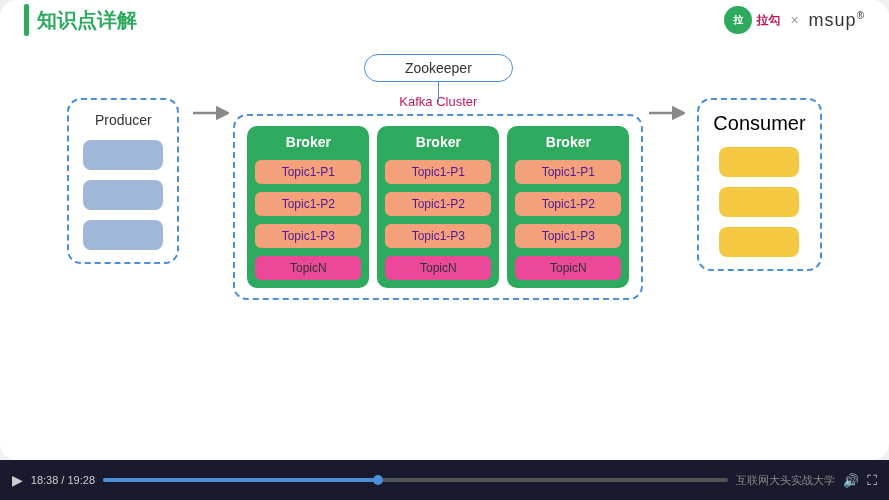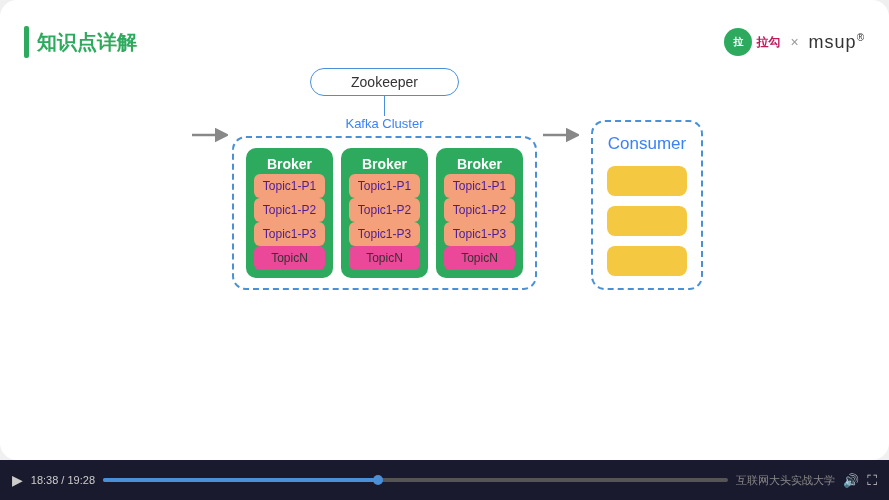--- a/index.html
+++ b/index.html
@@ -8,21 +8,21 @@
       height: 500px;
       background: #f0f0f0;
       font-family: 'Arial', sans-serif;
       overflow: hidden;
     }
     .slide {
       width: 889px;
       height: 460px;
       background: white;
       position: relative;
-      padding: 26px 24px 16px 24px;
+      padding: 4px 24px 16px 24px;
       border-radius: 17px;
     }
     
     .header {
       display: flex;
       align-items: center;
       justify-content: space-between;
       margin-bottom: 10px;
     }
     .header-title-bar {
@@ -85,21 +85,21 @@
       letter-spacing: 1px;
     }
     .msup-sup {
       font-size: 10px;
       vertical-align: super;
     }
 
     
     .zookeeper-area {
       position: absolute;
-      top: 0;
+      top: 8px;
       left: 50%;
       transform: translateX(-50%);
       display: flex;
       flex-direction: column;
       align-items: center;
     }
     .zookeeper-box {
       border: 1.5px solid #4a90d9;
       border-radius: 20px;
       padding: 5px 40px;
@@ -116,41 +116,41 @@
 
     
     .kafka-cluster-wrapper {
       margin-top: 52px;
       display: flex;
       flex-direction: column;
       align-items: center;
     }
     .kafka-cluster-label {
       font-size: 13px;
-      color: #3b82f6;
+      color: #be185d;
       margin-bottom: 5px;
     }
     .kafka-cluster-border {
       border: 2px dashed #4a90d9;
       border-radius: 14px;
       padding: 10px 12px;
       display: flex;
       gap: 8px;
       background: rgba(255,255,255,0.5);
     }
 
     
     .broker-box {
       background: #2eaa5e;
       border-radius: 10px;
       padding: 8px 8px 8px 8px;
       display: flex;
       flex-direction: column;
-      gap: 0;
-      width: 87px;
+      gap: 8px;
+      width: 122px;
     }
     .broker-label {
       color: white;
       font-size: 14px;
       font-weight: bold;
       text-align: center;
       margin-bottom: 2px;
     }
     .topic-box {
       border-radius: 6px;
@@ -197,22 +197,22 @@
     }
 
     
     .consumer-wrapper {
       display: flex;
       flex-direction: column;
       align-items: center;
       margin-top: 52px;
     }
     .consumer-label {
-      font-size: 17px;
-      color: #3b82f6;
+      font-size: 20px;
+      color: #000000;
       margin-bottom: 2px;
     }
     .yellow-rect {
       width: 80px;
       height: 30px;
       background: #f5c842;
       border-radius: 8px;
     }
 
     
@@ -303,20 +303,28 @@
         <div class="lagou-circle">拉</div>
         <span class="lagou-text">拉勾</span>
       </div>
       <span class="cross-symbol">×</span>
       <span class="msup-text">msup<span class="msup-sup">®</span></span>
     </div>
   </div>
 
   <div class="main-row">
 
+    <div class="producer-wrapper" style="margin-right:8px;">
+      <div class="dashed-box">
+        <div class="producer-label">Producer</div>
+        <div class="blue-rect"></div>
+        <div class="blue-rect"></div>
+        <div class="blue-rect"></div>
+      </div>
+    </div>
 
     <div class="arrow-area" style="margin:0 4px;">
       <svg width="38" height="24">
         <defs>
           <marker id="arrowhead1" markerWidth="6" markerHeight="6" refX="3" refY="3" orient="auto">
             <polygon points="0 0, 6 3, 0 6" fill="#888"></polygon>
           </marker>
         </defs>
         <line x1="2" y1="12" x2="32" y2="12" stroke="#888" stroke-width="2.5" marker-end="url(#arrowhead1)"></line>
       </svg>

